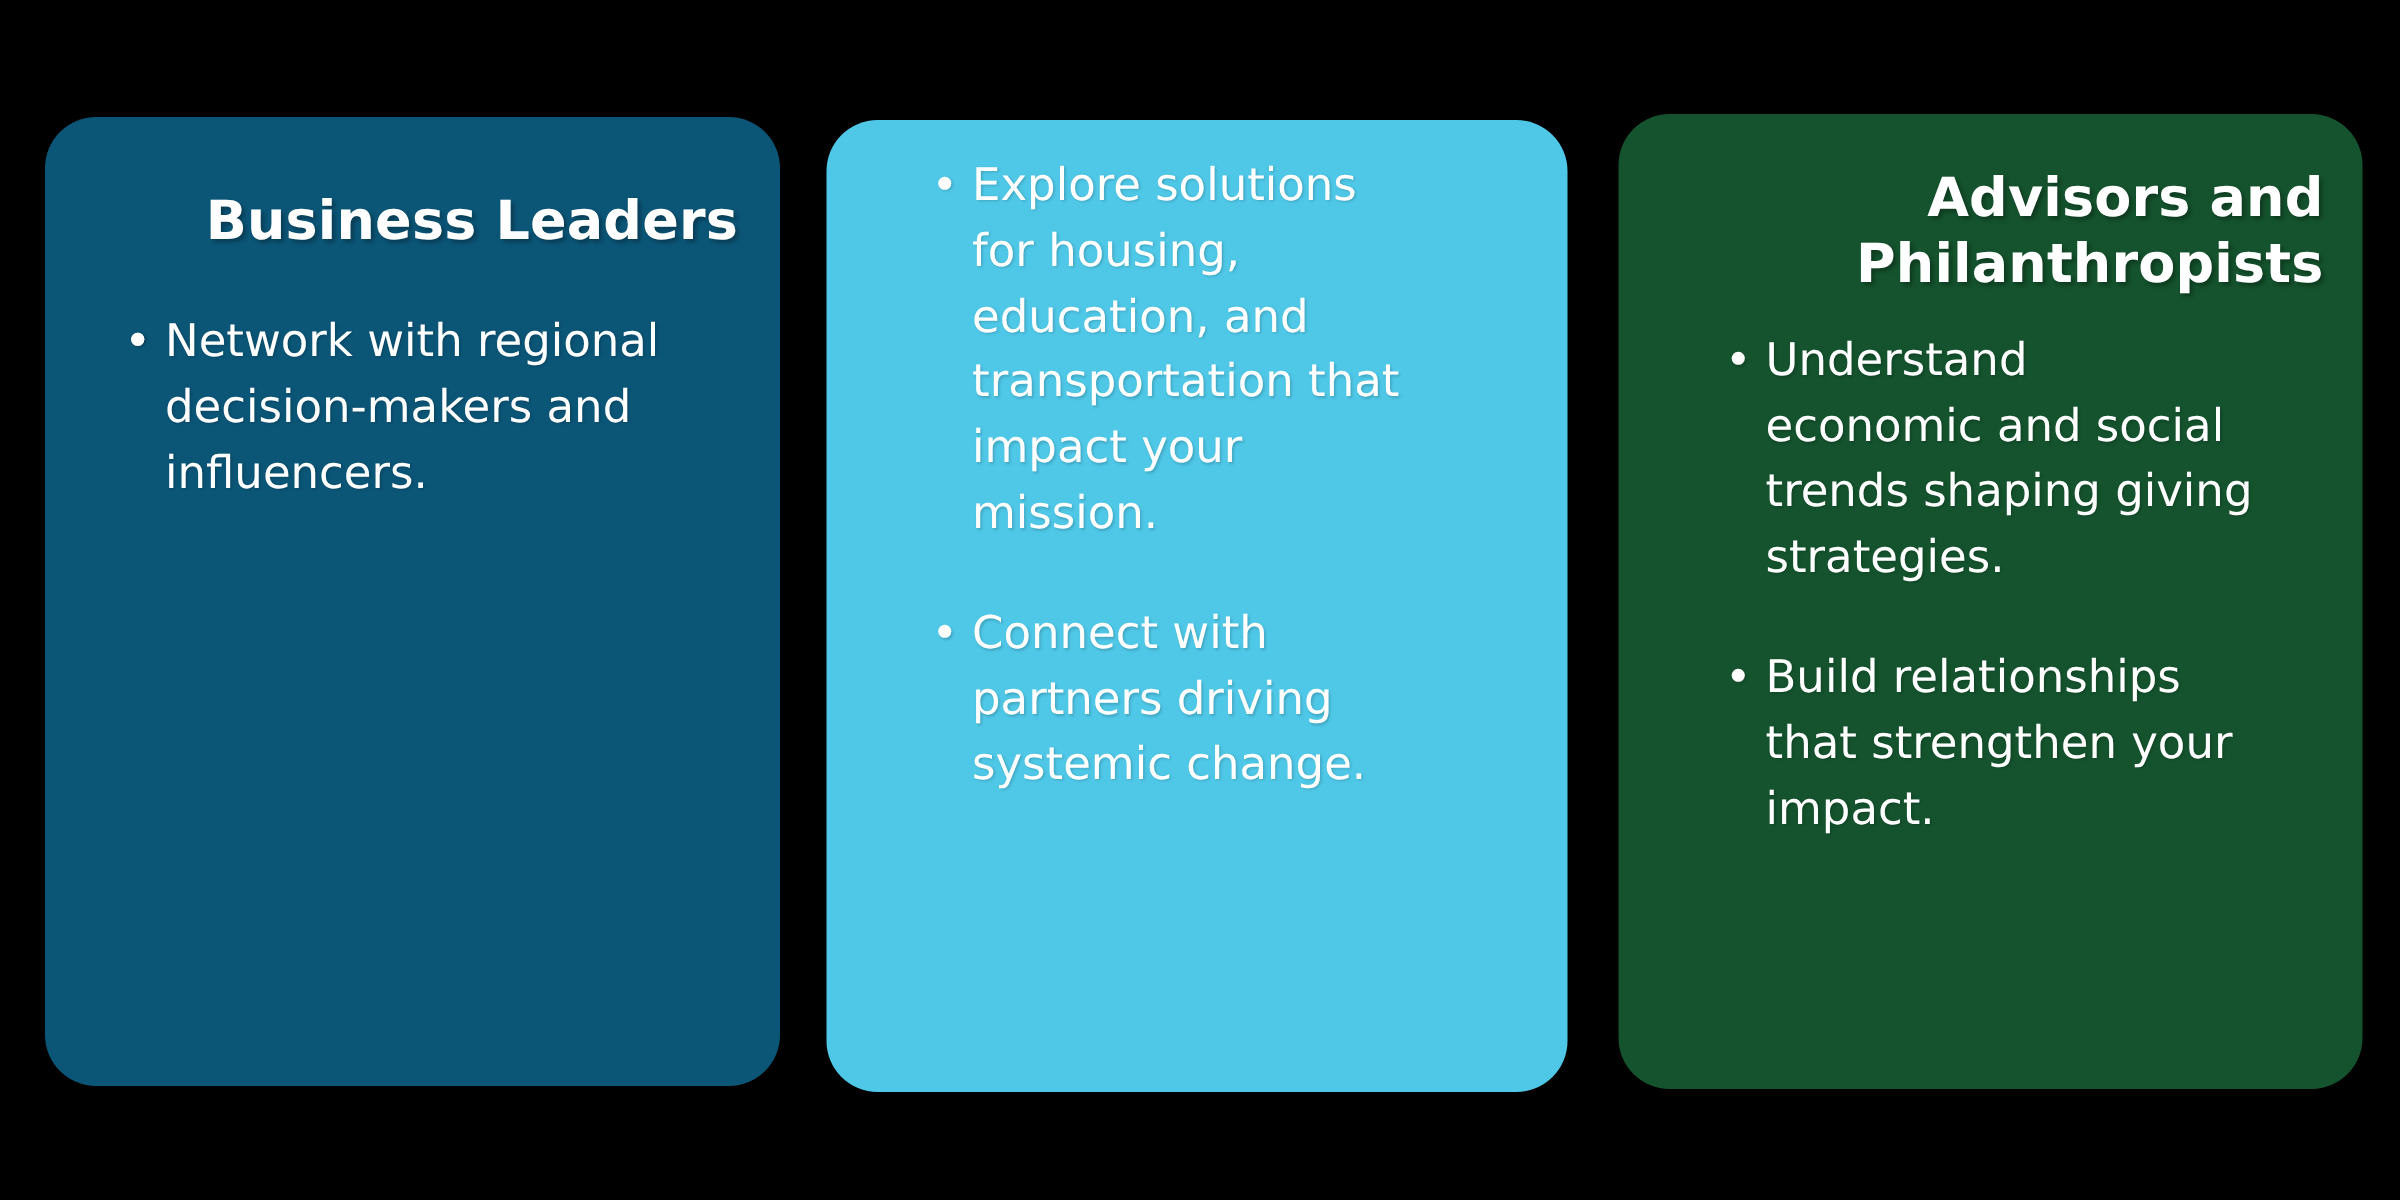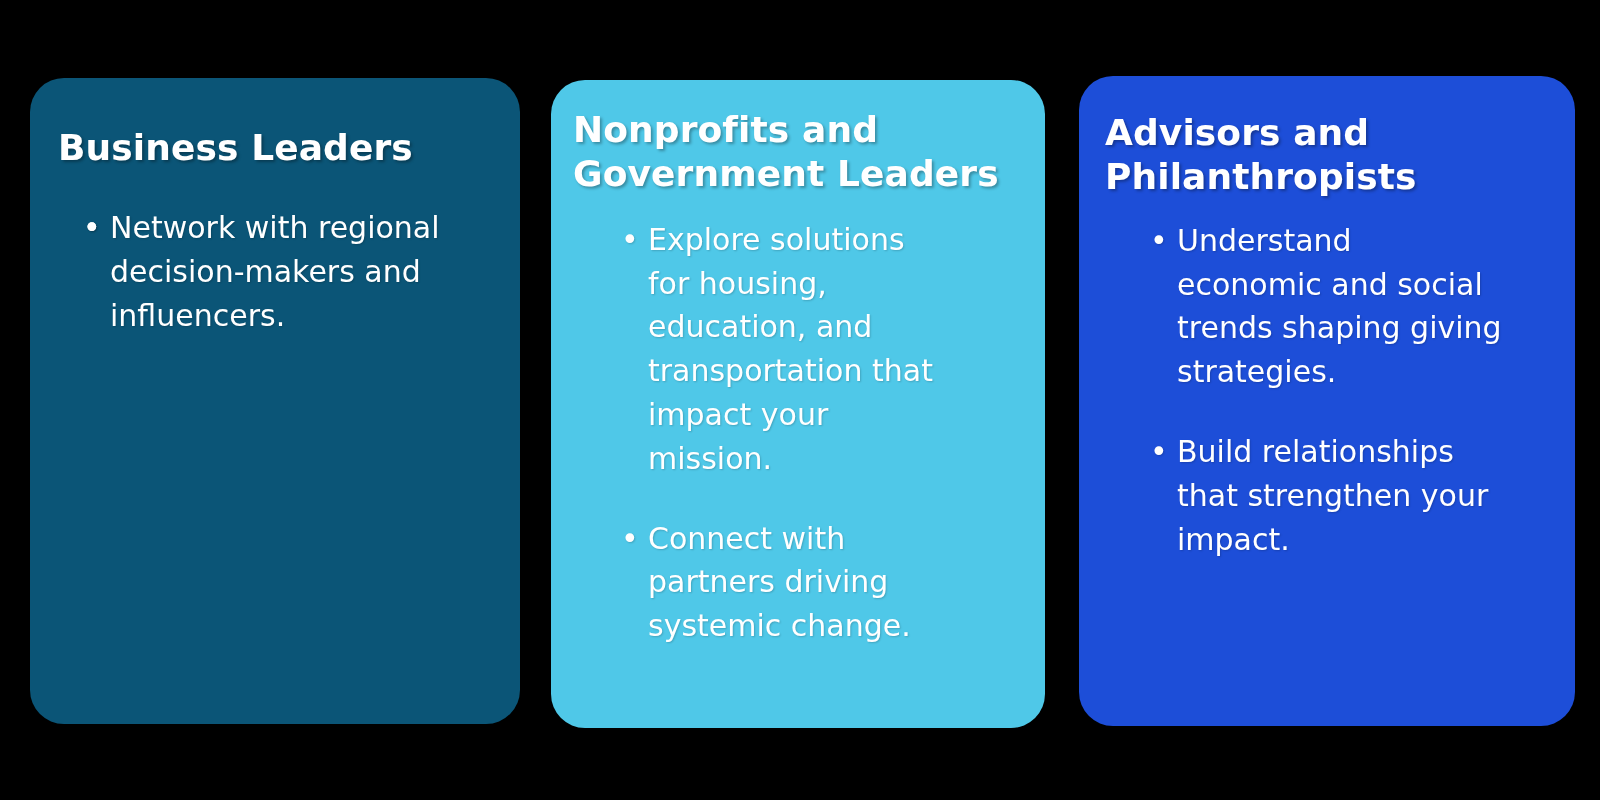--- a/index.html
+++ b/index.html
@@ -34,21 +34,21 @@
   
   .card-1 { left: 30px;   top: 78px; width: 490px; height: 646px; background: #0B5577; }
   .card-2 { left: 551px;  top: 80px; width: 494px; height: 648px; background: #4FC8E8; }
   .card-3 { left: 1079px; top: 76px; width: 496px; height: 650px; background: #5599BE; }
 
   .card-title {
     margin: 0;
     font-size: 36px;
     font-weight: bold;
     line-height: 1.22;
-    text-align: left;
+    text-align: right;
     letter-spacing: 0.1px;
     text-shadow: 2px 2px 3px rgba(0,0,0,0.30);
     color: #ffffff;
   }
 
   .card-1 .card-title { padding: 48px 28px 0 28px; }
   .card-2 .card-title { padding: 28px 22px 0 22px; }
   .card-3 .card-title { padding: 35px 26px 0 26px; }
 
   .bullet-list {
@@ -95,34 +95,33 @@
         <span class="bullet-marker">•</span>
       </li>
       <li class="bullet-item">
         <span class="bullet-marker">•</span>
         <span class="bullet-text">Network with regional decision-makers and influencers.</span>
       </li>
     </ul>
   </section>
 
   <section class="card card-2" style="background: rgb(79, 200, 232); color: rgb(255, 255, 255);">
-    <h2 class="card-title">Nonprofits and Government Leaders</h2>
     <ul class="bullet-list">
       <li class="bullet-item">
         <span class="bullet-marker">•</span>
         <span class="bullet-text">Explore solutions for housing, education, and transportation that impact your mission.</span>
       </li>
       <li class="bullet-item">
         <span class="bullet-marker">•</span>
         <span class="bullet-text">Connect with partners driving systemic change.</span>
       </li>
     </ul>
   </section>
 
-  <section class="card card-3" style="background: #1d4ed8; color: rgb(255, 255, 255);">
+  <section class="card card-3" style="background: #14532d; color: rgb(255, 255, 255);">
     <h2 class="card-title">Advisors and Philanthropists</h2>
     <ul class="bullet-list">
       <li class="bullet-item">
         <span class="bullet-marker">•</span>
         <span class="bullet-text">Understand economic and social trends shaping giving strategies.</span>
       </li>
       <li class="bullet-item">
         <span class="bullet-marker">•</span>
         <span class="bullet-text">Build relationships that strengthen your impact.</span>
       </li>

